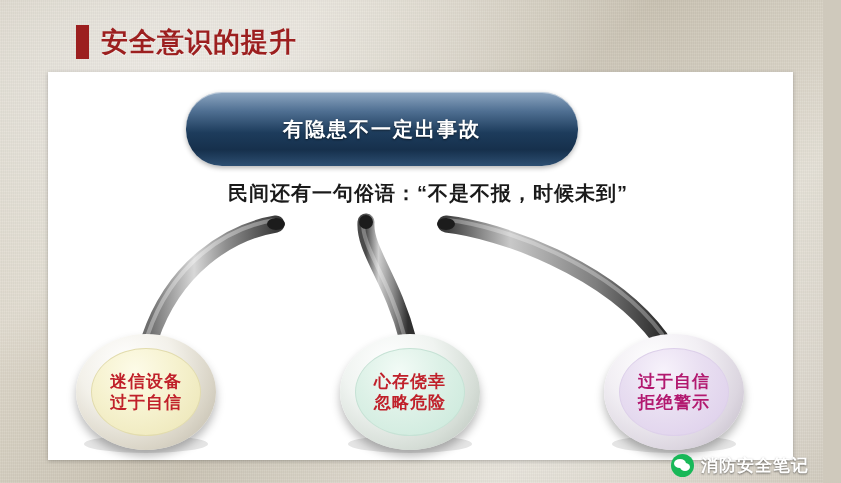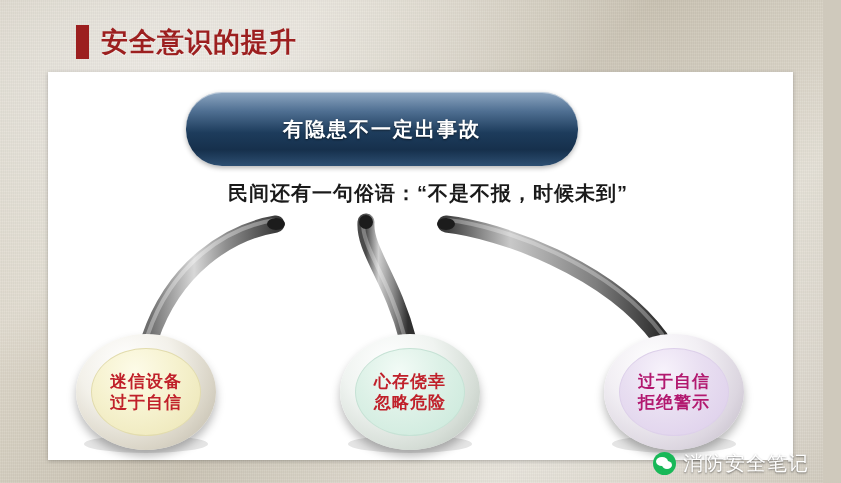--- a/index.html
+++ b/index.html
@@ -184,22 +184,22 @@
   }
   #wechat-badge .b1, #wechat-badge .b2 {
     position: absolute;
     background: #ffffff;
     border-radius: 50%;
   }
   #wechat-badge .b1 { width: 12px; height: 9px; left: 3px; top: 5px; }
   #wechat-badge .b2 { width: 10px; height: 8px; left: 9px; top: 9px; }
   #watermark-text {
     color: #ffffff;
-    font-size: 20px;
-    font-weight: normal;
+    font-size: 17px;
+    font-weight: bold;
     letter-spacing: 1px;
     text-shadow: 0 1px 2px rgba(0,0,0,0.5);
     white-space: nowrap;
   }
 </style>
 </head>
 <body>
 
 <div id="slide">
   <div id="texture"></div>

